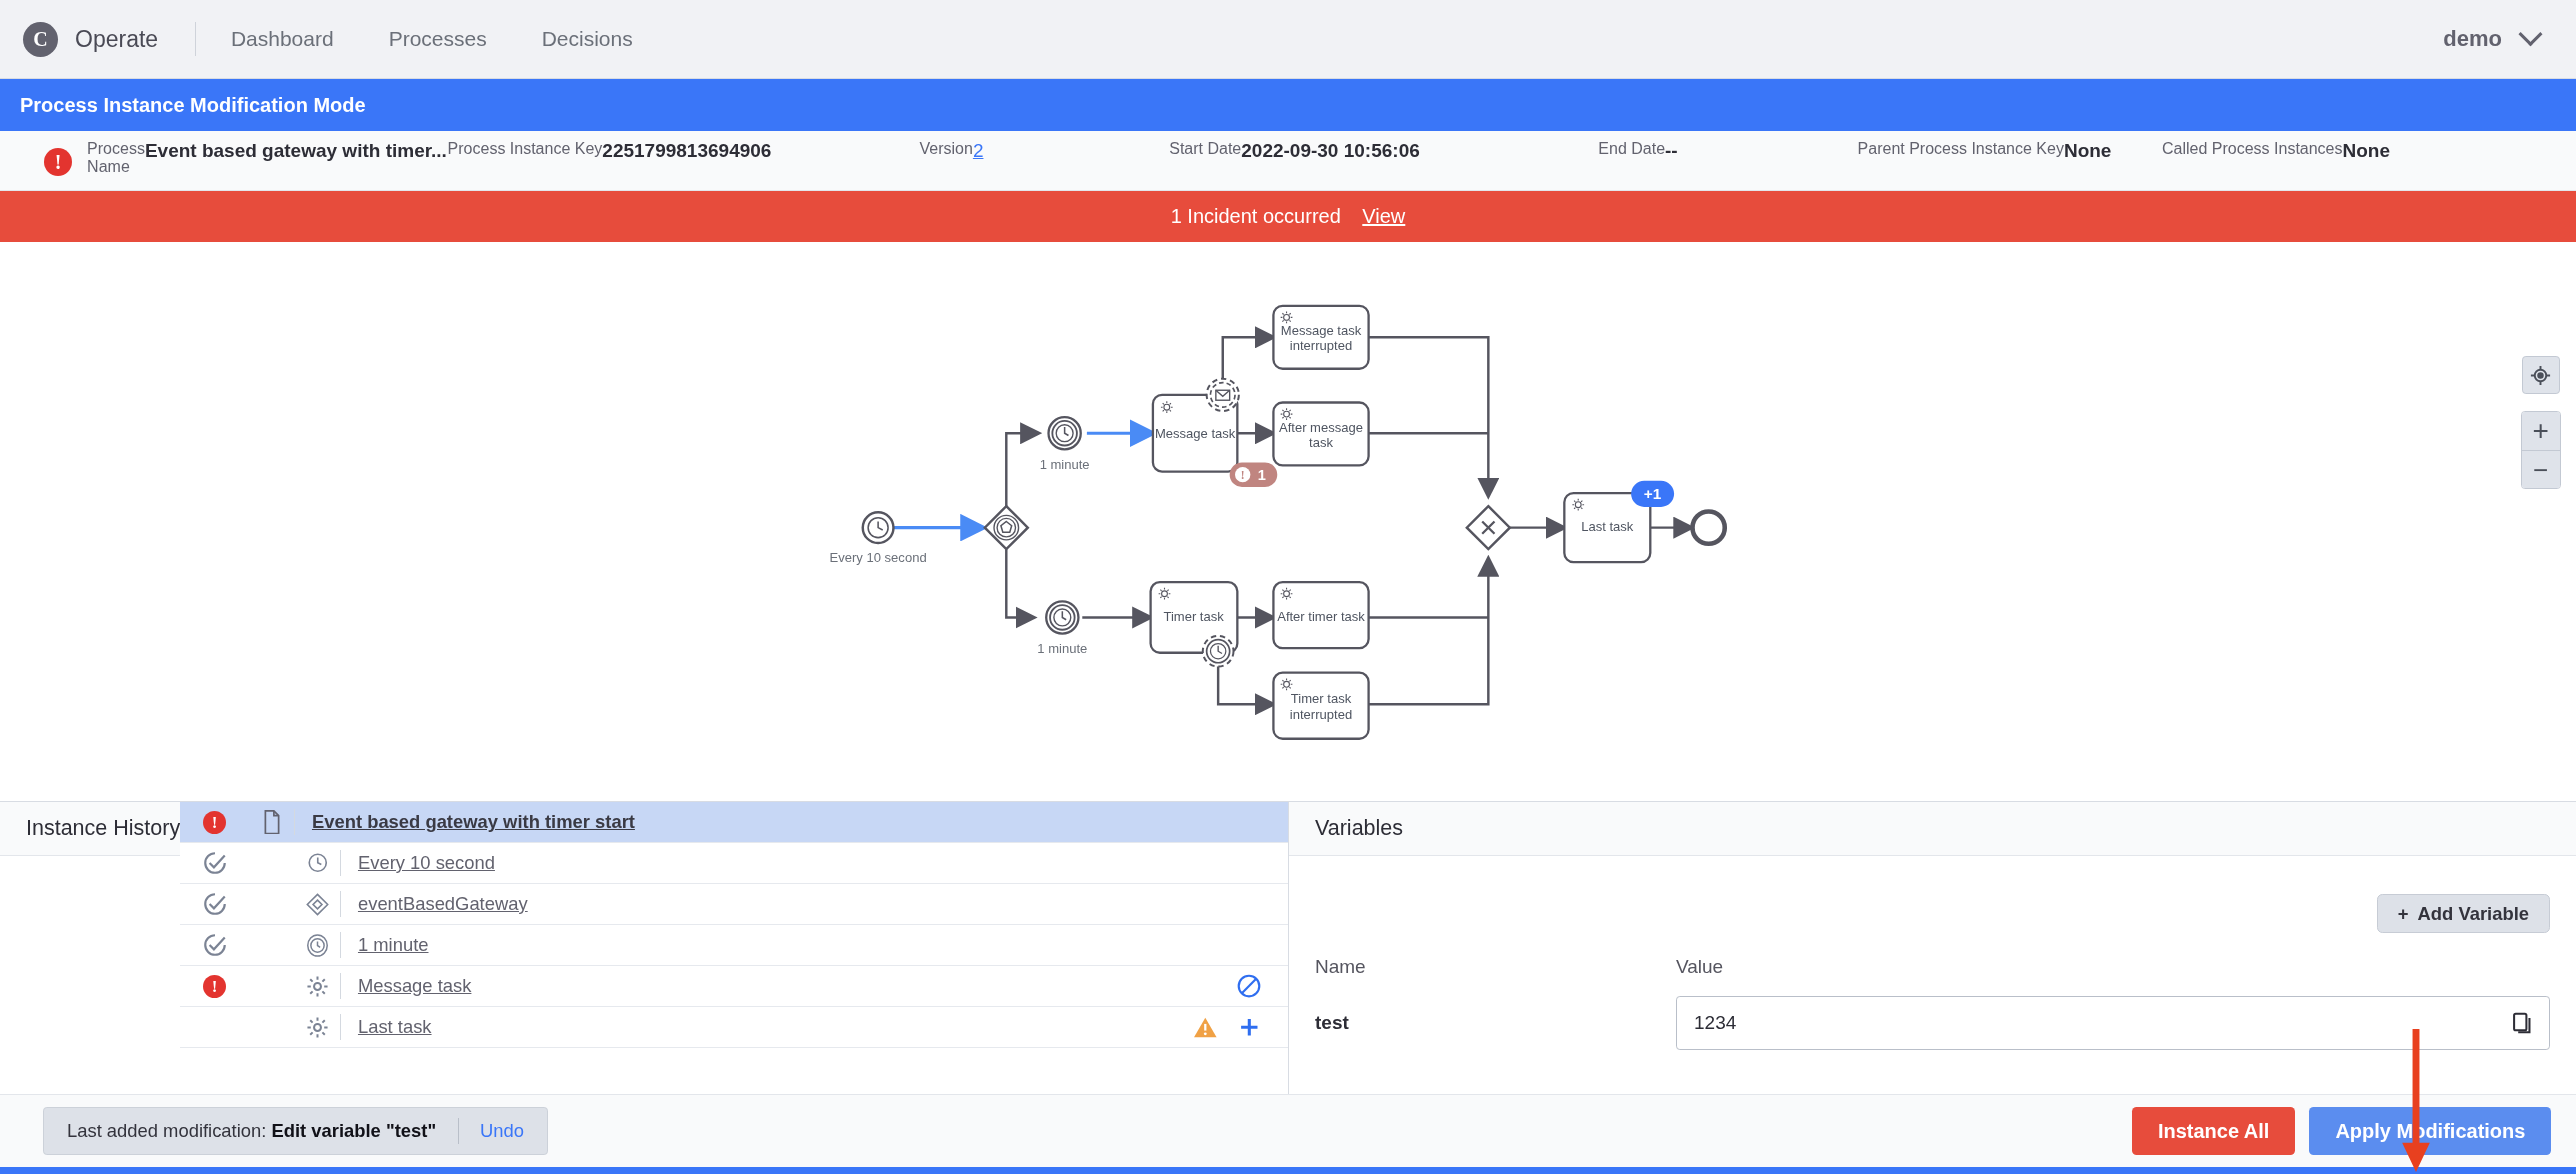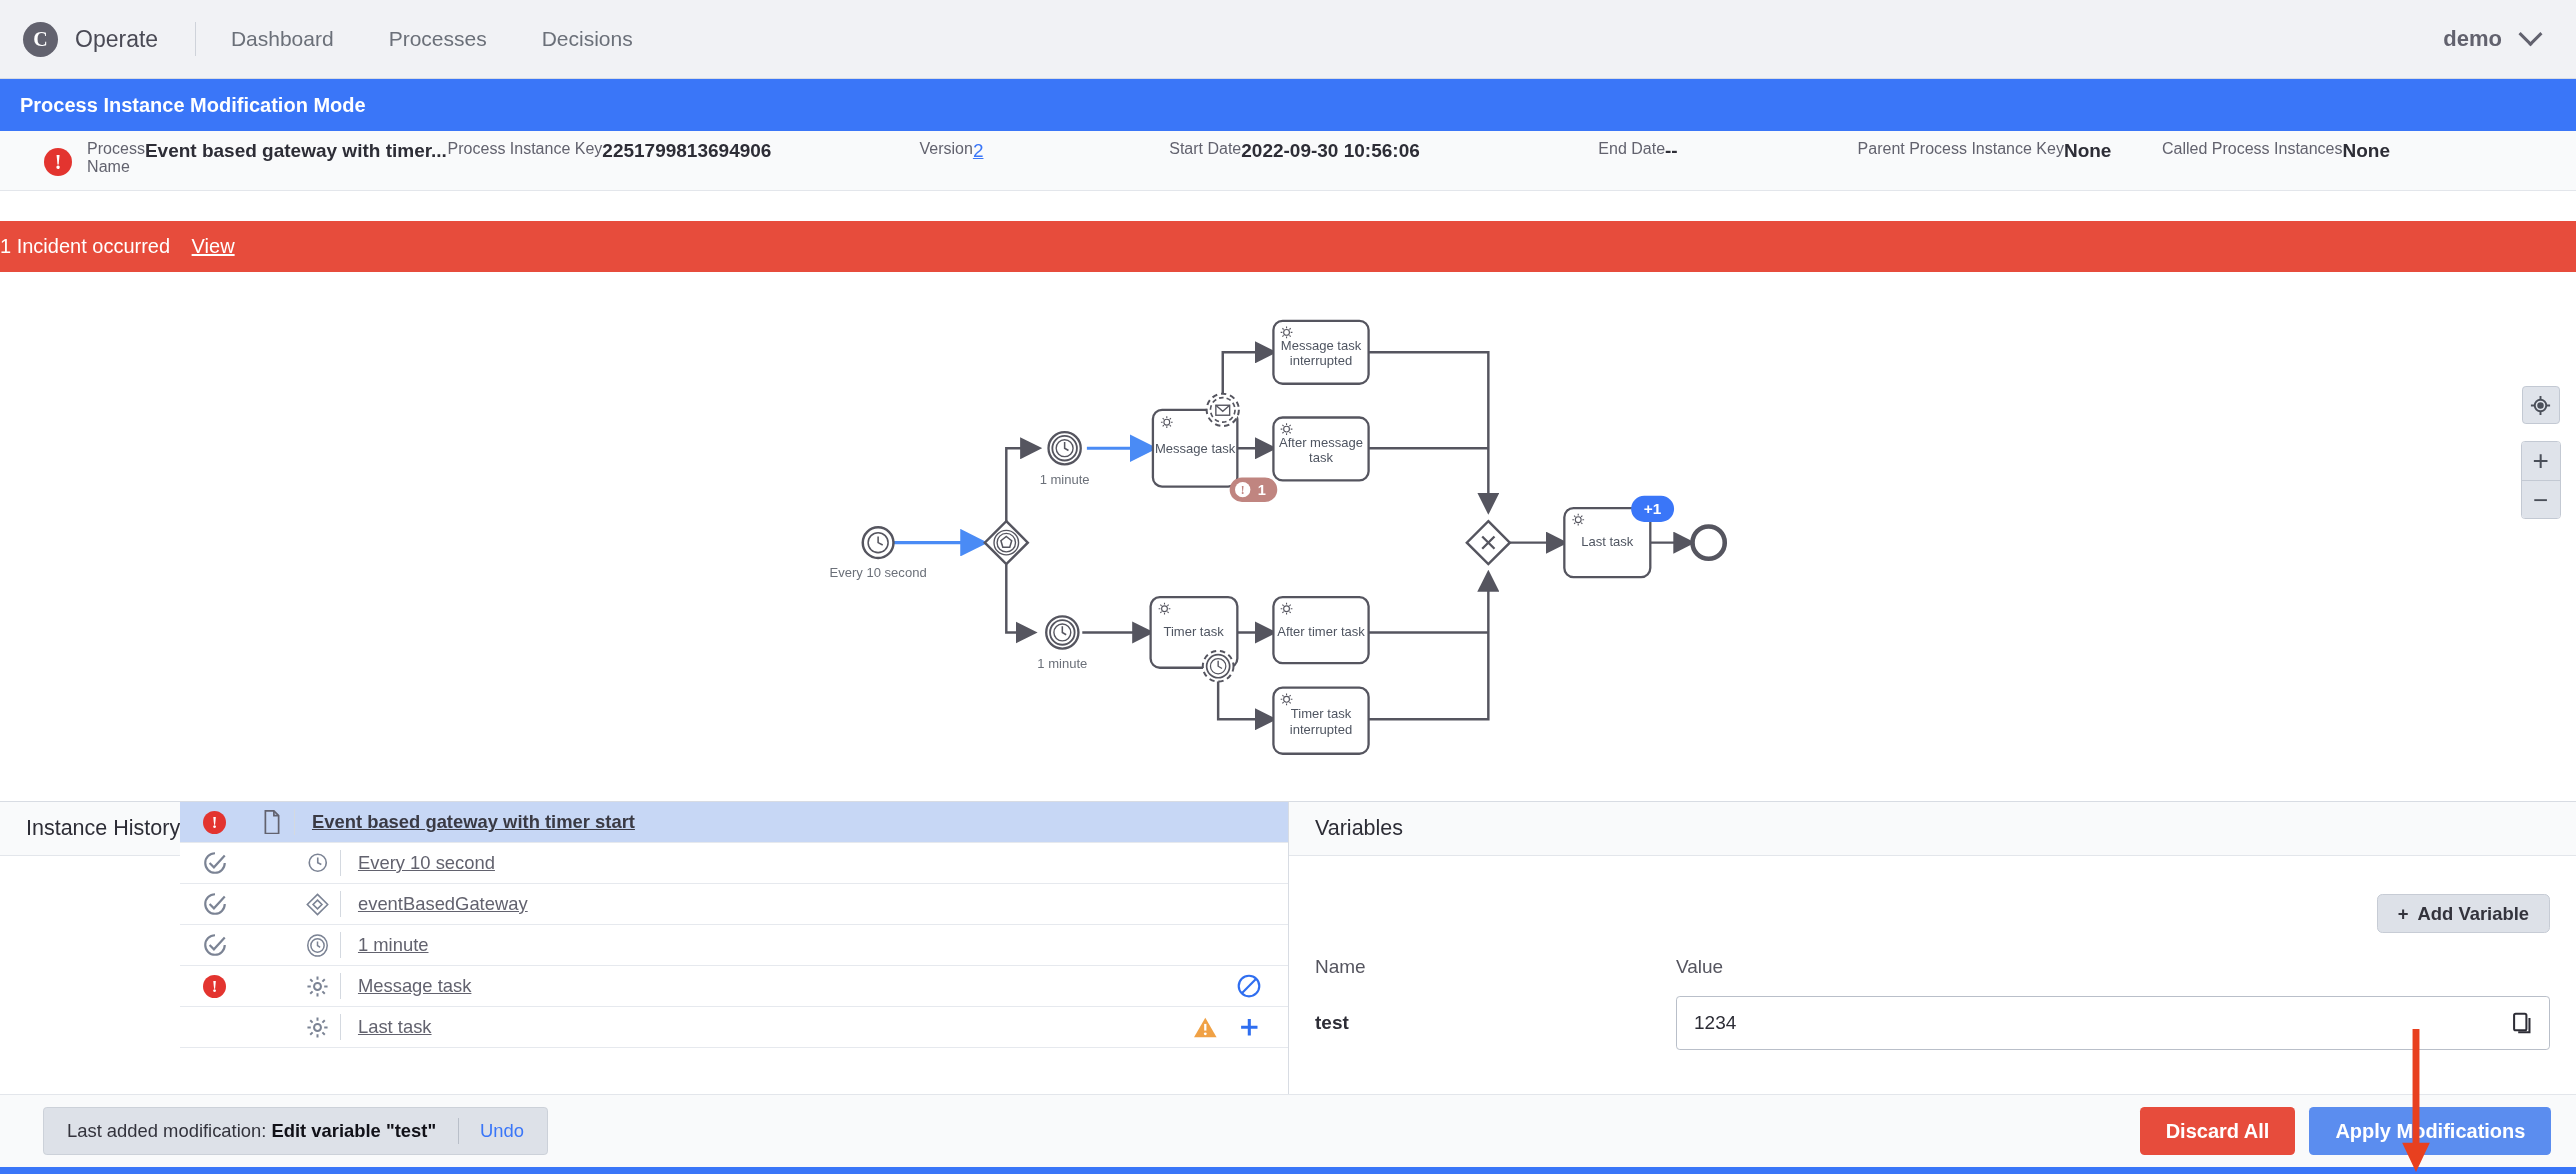--- a/index.html
+++ b/index.html
@@ -74,24 +74,23 @@
   .mc-2 { width: 339px; }
   .mc-3 { width: 347px; }
   .mc-4 { width: 340px; }
   .mc-5 { width: 353px; }
   .mc-6 { width: 230px; }
 
   
   .incident {
     height: 51px; min-height: 51px;
     background: #e74c3c;
-    display: flex; align-items: center; 
+    display: flex; align-items: center; justify-content: center;
     gap: 21.5px;
     color: #fff;
-    margin-top: 30px;
   }
   .incident-text { font-size: 20px; }
   .incident-view { font-size: 20px; text-decoration: underline; cursor: pointer; }
 
   
   .diagram-wrap {
     position: relative; flex: 1; min-height: 0;
     background: #fff; overflow: hidden;
     border-bottom: 0.8px solid #d8dce3;
   }
@@ -628,19 +627,19 @@
   <div class="footer">
     <div class="last-mod">
       <div class="lm-text">
         <span>Last added modification:</span>
         <b>Edit variable "test"</b>
       </div>
       <div class="lm-sep"></div>
       <div class="lm-undo">Undo</div>
     </div>
     <div class="foot-right">
-      <button class="btn btn-discard">Discard All</button>
+      <button class="btn btn-discard">Instance All</button>
       <button class="btn btn-apply">Apply Modifications</button>
     </div>
   </div>
 
 </div>
 
 
 </body></html>

